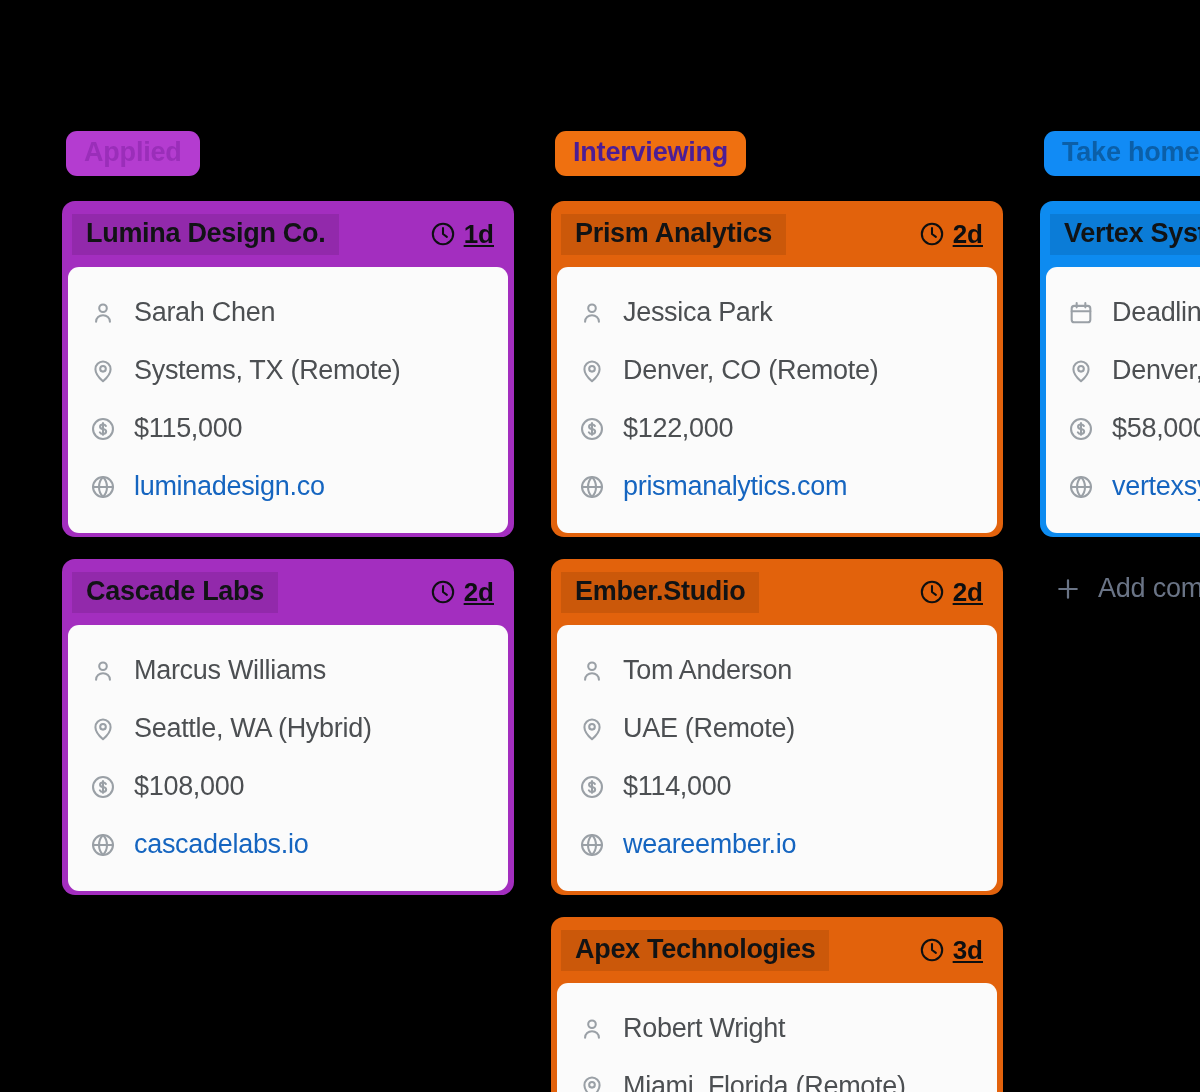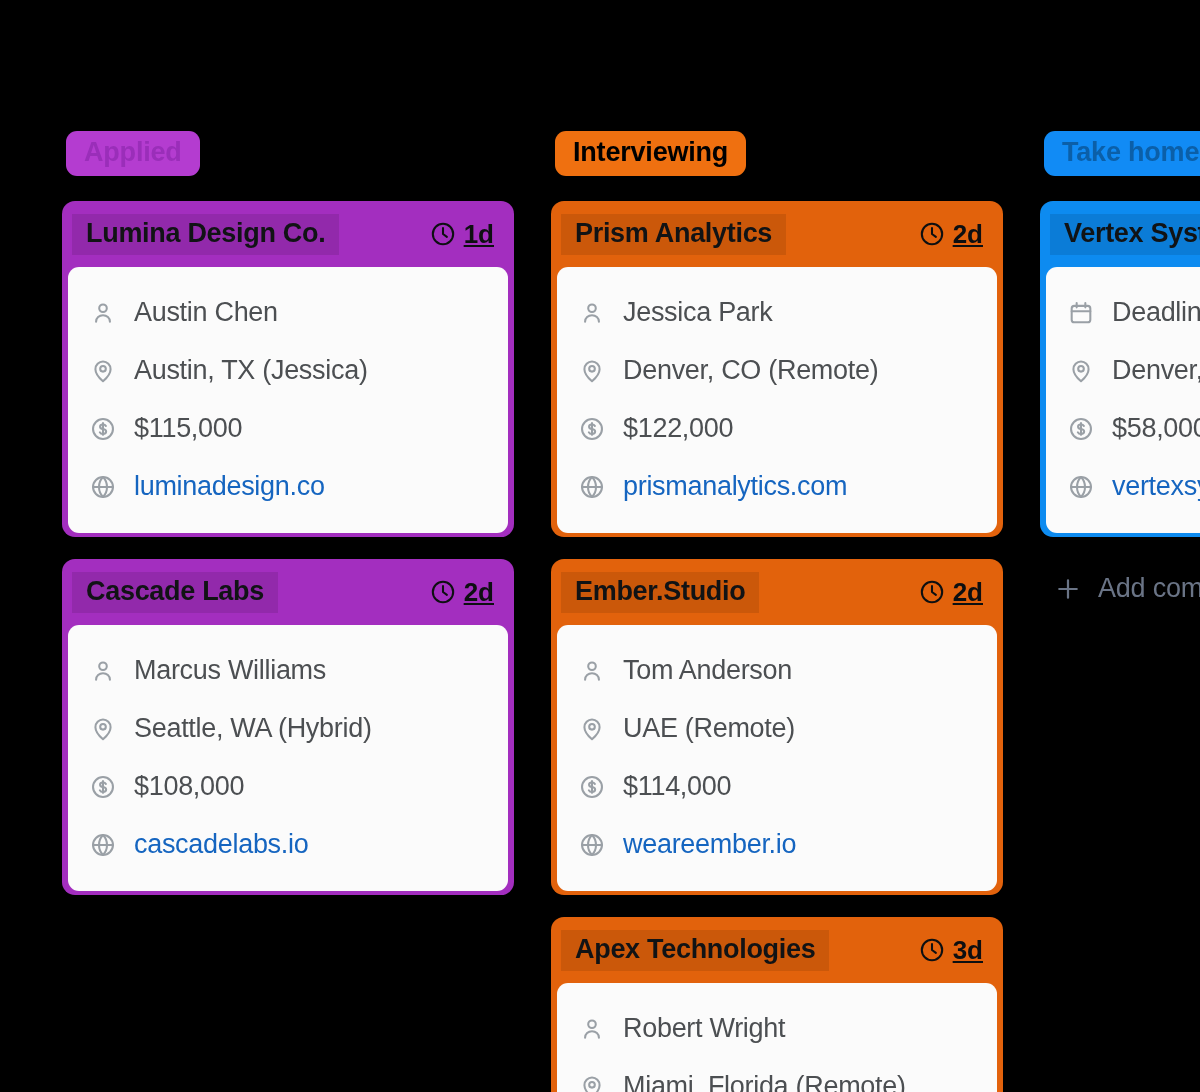--- a/index.html
+++ b/index.html
@@ -33,21 +33,21 @@
     margin-left: 4px;
     margin-bottom: 25px;
     font-size: 27px;
     font-weight: 600;
     letter-spacing: -0.2px;
     line-height: 1.0;
     white-space: nowrap;
     box-shadow: 0 3px 7px rgba(0,0,0,0.55);
   }
   .col-head.purple { background: #b43cd0; color: #9a2eb9; }
-  .col-head.orange { background: #ef7010; color: #000000; }
+  .col-head.orange { background: #ef7010; color: #4c1d95; }
   .col-head.blue   { background: #118bf5; color: #0b5fa8; }
 
   
   .card {
     border-radius: 13px;
     margin-bottom: 22px;
     padding: 0 0 4px 0;
     box-shadow: 0 5px 11px rgba(0,0,0,0.6);
     overflow: visible;
   }
@@ -138,28 +138,28 @@
             </svg>
             <span>1d</span>
           </div>
         </div>
         <div class="card-body">
           <div class="row">
             <svg class="ico" width="26" height="26" viewBox="0 0 24 24" fill="none" stroke="#9aa0a6" stroke-width="1.9" stroke-linecap="round" stroke-linejoin="round">
               <circle cx="12" cy="7.6" r="3.5"></circle>
               <path d="M5.6 20c0-3.6 2.9-6 6.4-6s6.4 2.4 6.4 6"></path>
             </svg>
-            <span class="txt">Austin Chen</span>
-          </div>
-          <div class="row">
-            <svg class="ico" width="26" height="26" viewBox="0 0 24 24" fill="none" stroke="#9aa0a6" stroke-width="1.9" stroke-linecap="round" stroke-linejoin="round">
-              <path d="M12 21.5s7-6.2 7-11.2a7 7 0 1 0-14 0c0 5 7 11.2 7 11.2z"></path>
-              <circle cx="12" cy="10" r="2.6"></circle>
-            </svg>
-            <span class="txt">Austin, TX (Jessica)</span>
+            <span class="txt">Sarah Chen</span>
+          </div>
+          <div class="row">
+            <svg class="ico" width="26" height="26" viewBox="0 0 24 24" fill="none" stroke="#9aa0a6" stroke-width="1.9" stroke-linecap="round" stroke-linejoin="round">
+              <path d="M12 21.5s7-6.2 7-11.2a7 7 0 1 0-14 0c0 5 7 11.2 7 11.2z"></path>
+              <circle cx="12" cy="10" r="2.6"></circle>
+            </svg>
+            <span class="txt">Systems, TX (Remote)</span>
           </div>
           <div class="row">
             <svg class="ico" width="26" height="26" viewBox="0 0 24 24" fill="none" stroke="#9aa0a6" stroke-width="1.9" stroke-linecap="round" stroke-linejoin="round">
               <circle cx="12" cy="12" r="9.2"></circle>
               <path d="M12 6.6v10.8"></path>
               <path d="M14.7 9.2c-.5-.9-1.5-1.4-2.7-1.4-1.6 0-2.7.9-2.7 2.1 0 1.3 1 1.9 2.7 2.2 1.8.3 2.9 1 2.9 2.3 0 1.3-1.2 2.2-2.9 2.2-1.3 0-2.4-.5-2.9-1.5"></path>
             </svg>
             <span class="txt">$115,000</span>
           </div>
           <div class="row">

